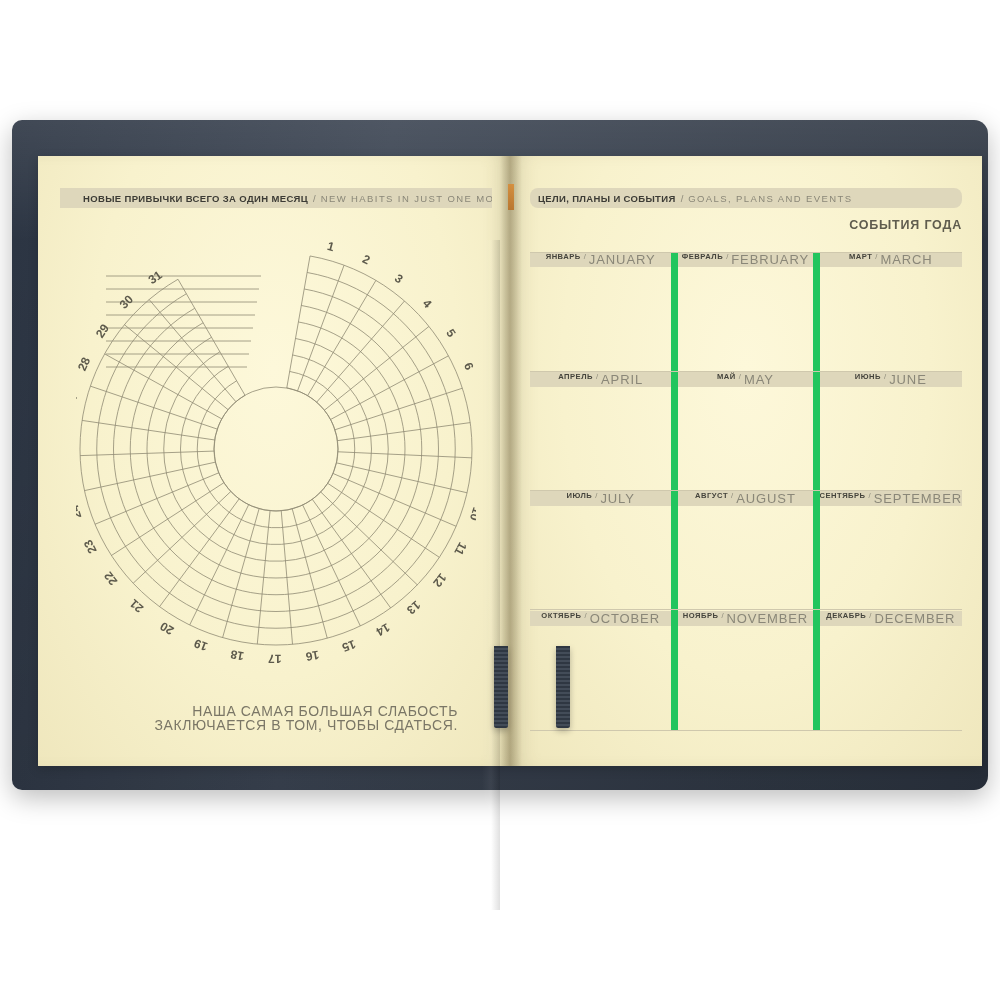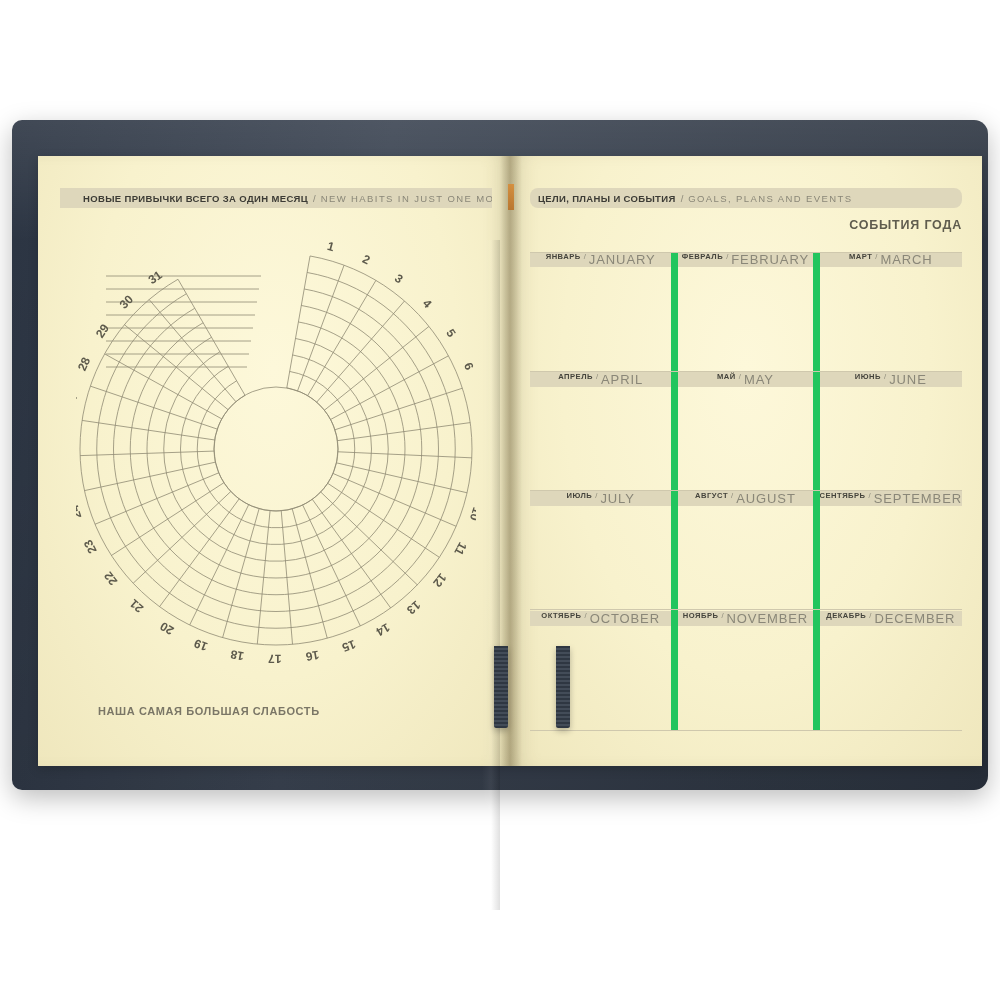--- a/index.html
+++ b/index.html
@@ -133,24 +133,24 @@
     width: 400px;
     height: 430px;
   }
   .wheel-svg { display: block; }
 
   .quote {
     position: absolute;
     left: 60px;
     top: 548px;
     width: 360px;
-    text-align: left;
+    text-align: right;
     color: #7a7666;
-    font-size: 11px;
-    font-weight: bold;
+    font-size: 14px;
+    font-weight: normal;
     letter-spacing: 0.6px;
     line-height: 14px;
     text-transform: uppercase;
   }
 
   
   .events-title {
     position: absolute;
     left: 492px;
     top: 62px;
@@ -359,20 +359,21 @@
               <text x="8.88" y="130.42" text-anchor="middle" dominant-baseline="middle" transform="rotate(293.87 8.88 130.42)">28</text>
               <text x="27.13" y="97.54" text-anchor="middle" dominant-baseline="middle" transform="rotate(304.19 27.13 97.54)">29</text>
               <text x="50.97" y="68.47" text-anchor="middle" dominant-baseline="middle" transform="rotate(314.52 50.97 68.47)">30</text>
               <text x="79.64" y="44.14" text-anchor="middle" dominant-baseline="middle" transform="rotate(324.84 79.64 44.14)">31</text>
             </g>
         </svg>
       </div>
 
       <div class="quote">
         <div>Наша самая большая слабость</div>
+        <div>заключается в том, чтобы сдаться.</div>
       </div>
 
       <div class="header-bar header-right">
         <span class="hdr-ru">Цели, планы и события</span>
         <span class="hdr-sep">/</span>
         <span class="hdr-en">Goals, plans and events</span>
       </div>
 
       <div class="events-title">
         <div class="t-ru">События года</div>

